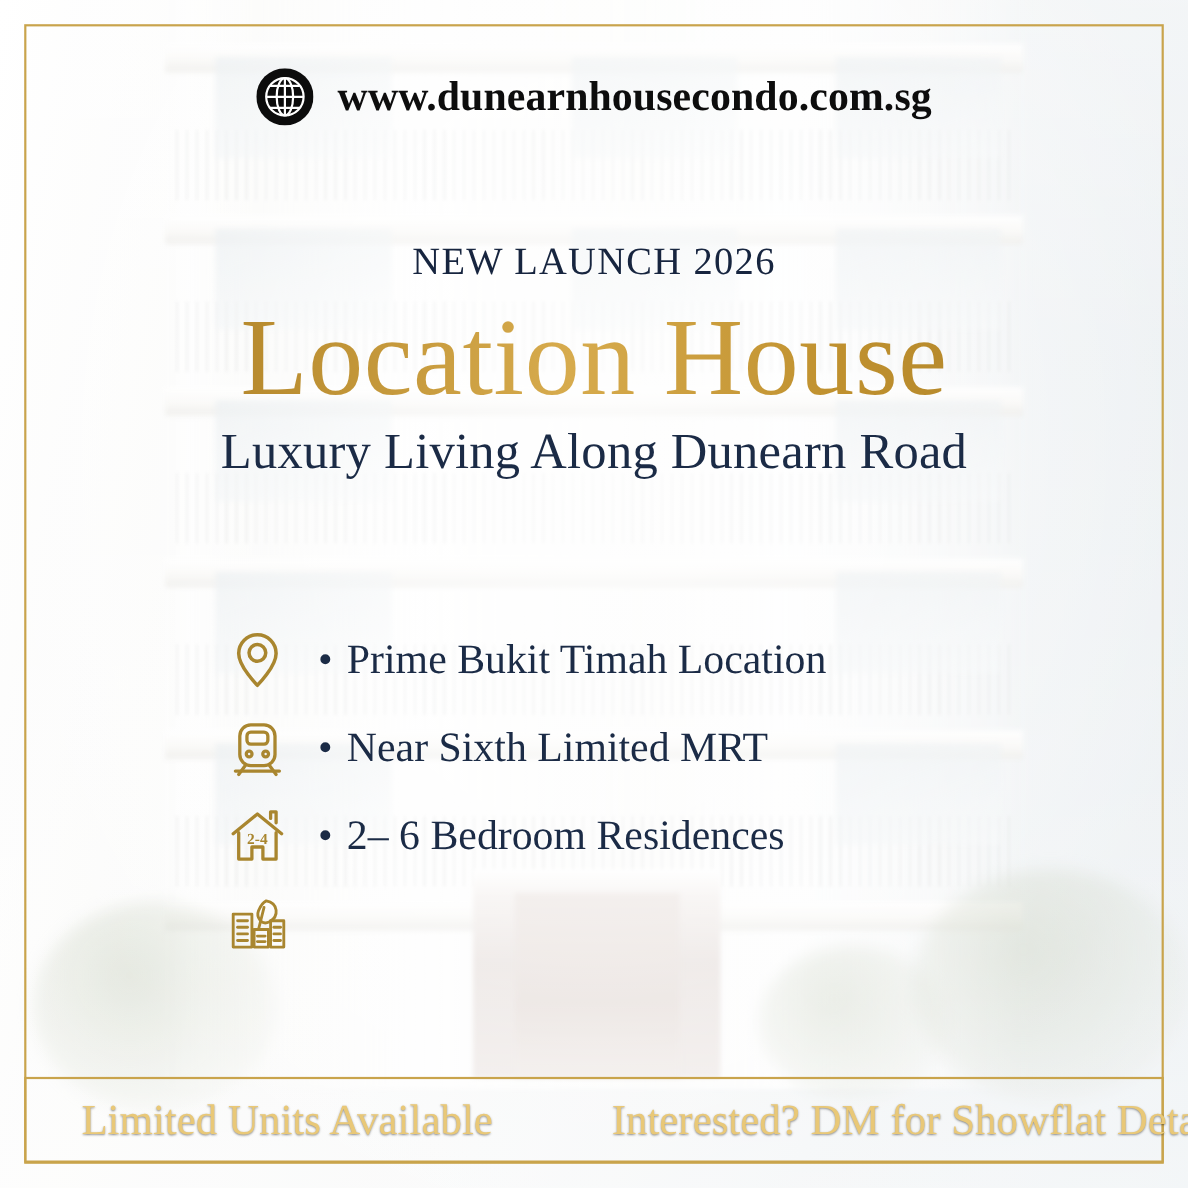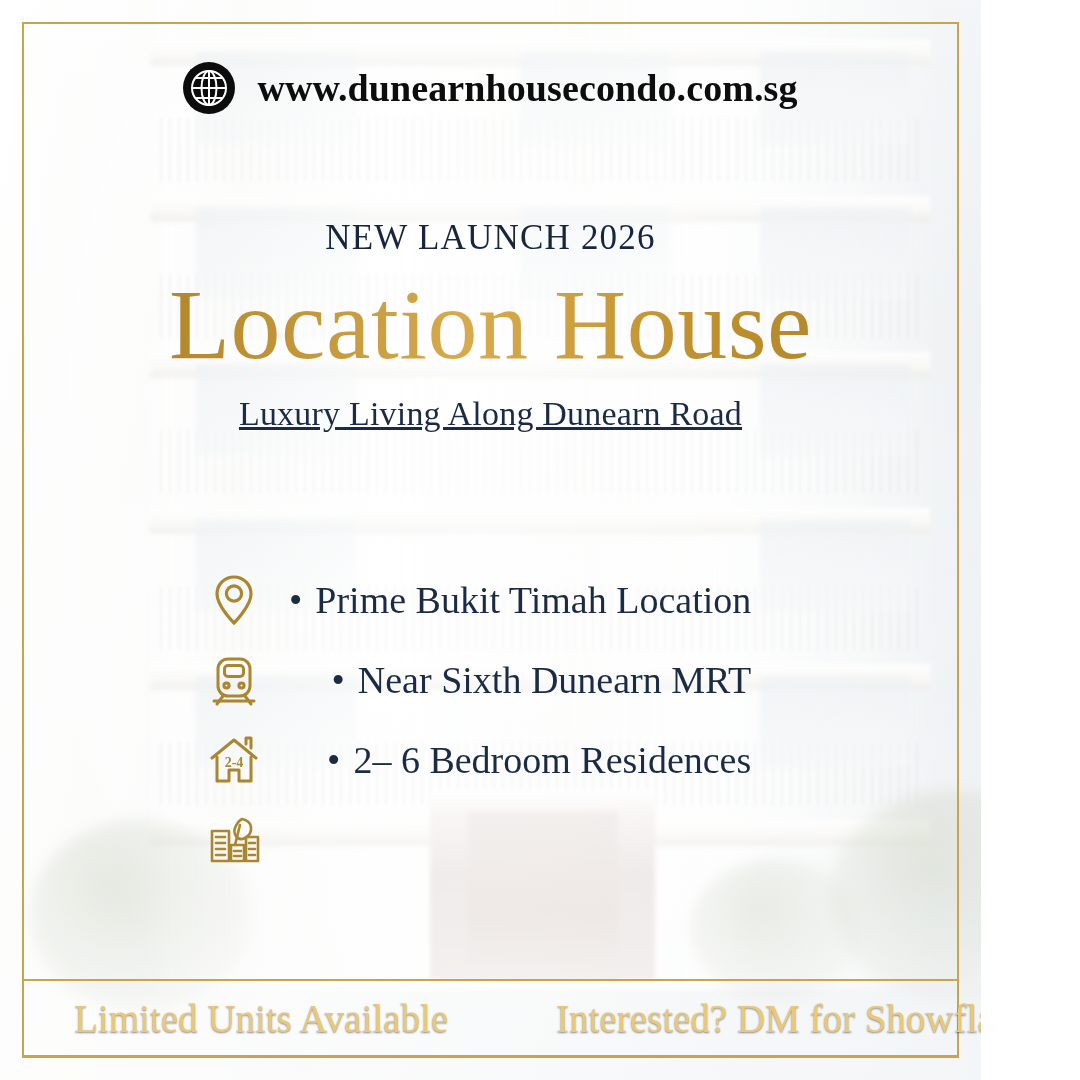--- a/index.html
+++ b/index.html
@@ -3,21 +3,21 @@
 <meta charset="utf-8">
 <style>
   * { margin:0; padding:0; box-sizing:border-box; }
   html, body {
     width:1080px; height:1080px;
     font-family:"Liberation Serif", serif;
     overflow:hidden;
   }
   #poster {
     position:relative;
-    width:981px; height:1080px;
+    width:1080px; height:1080px;
     background:#f2f1ee;
     overflow:hidden;
   }
 
   
   .bg { position:absolute; inset:0; overflow:hidden; }
   .bg-base {
     position:absolute; inset:0;
     background:
       linear-gradient(100deg, #ffffff 0%, #fbfbfa 18%, #f6f7f7 45%, #eef1f3 72%, #e8edf0 100%);
@@ -112,29 +112,28 @@
     text-shadow:0 1px 2px rgba(255,255,255,.9);
   }
   .title {
     margin-top:14px;
     font-size:100px; line-height:1.05; font-weight:400;
     background:linear-gradient(92deg,#9a7324 0%, #b98c2f 22%, #d7ab4d 48%, #c0912f 70%, #a67c26 100%);
     -webkit-background-clip:text; background-clip:text; color:transparent;
     letter-spacing:.5px;
   }
   .subtitle {
-    margin-top:18px;
-    font-size:34px; color:#1b2b46; letter-spacing:.2px;
+    margin-top:6px;
+    font-size:46px; color:#1b2b46; letter-spacing:.2px;
     text-shadow:0 1px 2px rgba(255,255,255,.85);
-    text-decoration:underline;
   }
 
   
   .features { position:absolute; left:205px; top:560px; z-index:8; }
-  .feature { display:flex; align-items:center; height:80px;justify-content:space-between; }
+  .feature { display:flex; align-items:center; height:80px; }
   .feature-icon { width:58px; height:58px; flex:0 0 auto; }
   .feature-text {
     margin-left:26px; font-size:38px; color:#1b2b46;
     white-space:nowrap; text-shadow:0 1px 2px rgba(255,255,255,.85);
   }
   .bullet { margin-right:13px; }
 
   
   .banner {
     position:absolute; left:0; right:0; top:967px; height:113px;
@@ -239,21 +238,21 @@
         <g fill="none" stroke="#a9862f" stroke-width="3" stroke-linejoin="round" stroke-linecap="round">
           <rect x="13" y="8" width="32" height="37" rx="10"></rect>
           <rect x="19.5" y="14.5" width="19" height="11" rx="3.5"></rect>
           <circle cx="21.5" cy="34.5" r="2.6"></circle>
           <circle cx="36.5" cy="34.5" r="2.6"></circle>
           <line x1="18" y1="45" x2="12" y2="53"></line>
           <line x1="40" y1="45" x2="46" y2="53"></line>
           <line x1="9" y1="50" x2="49" y2="50"></line>
         </g>
       </svg>
-      <span class="feature-text"><span class="bullet">•</span><span>Near Sixth Dunearn MRT</span></span>
+      <span class="feature-text"><span class="bullet">•</span><span>Near Sixth Limited MRT</span></span>
     </div>
 
     <div class="feature">
       <svg class="feature-icon" viewBox="0 0 58 58">
         <g fill="none" stroke="#a9862f" stroke-width="3" stroke-linejoin="round" stroke-linecap="round">
           <path d="M7 27 L29 9 L51 27"></path>
           <path d="M12 26 V50 H24 V39 H34 V50 H46 V26"></path>
           <path d="M41 13 V7 H46 V17"></path>
         </g>
         <text x="29" y="36" text-anchor="middle" font-family="Liberation Serif, serif" font-size="14" font-weight="700" fill="#a9862f">2-4</text>

